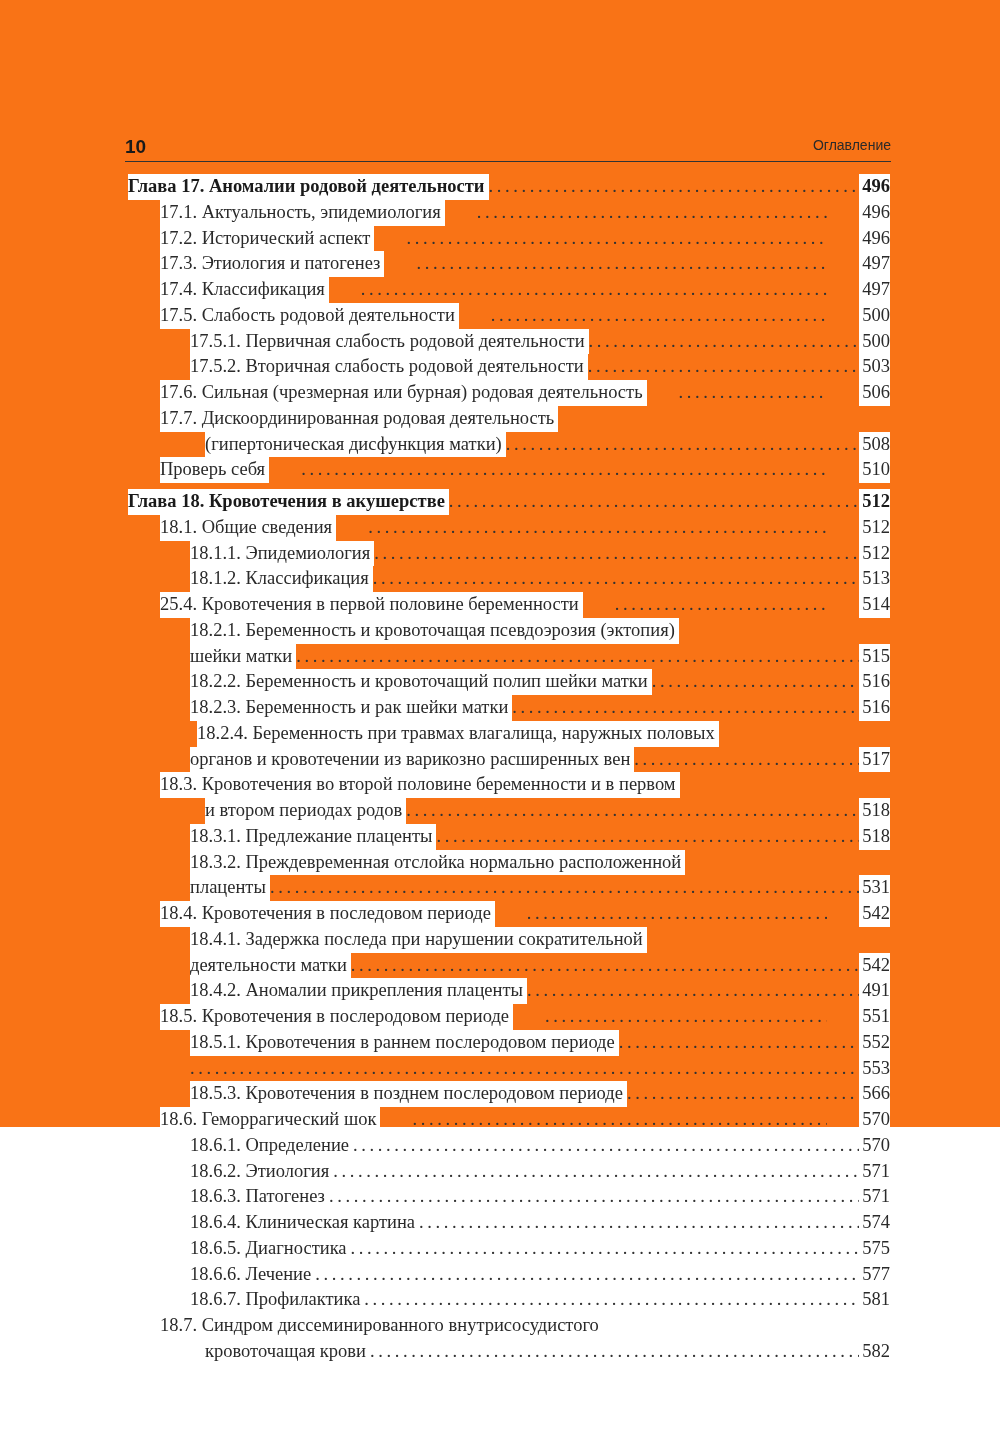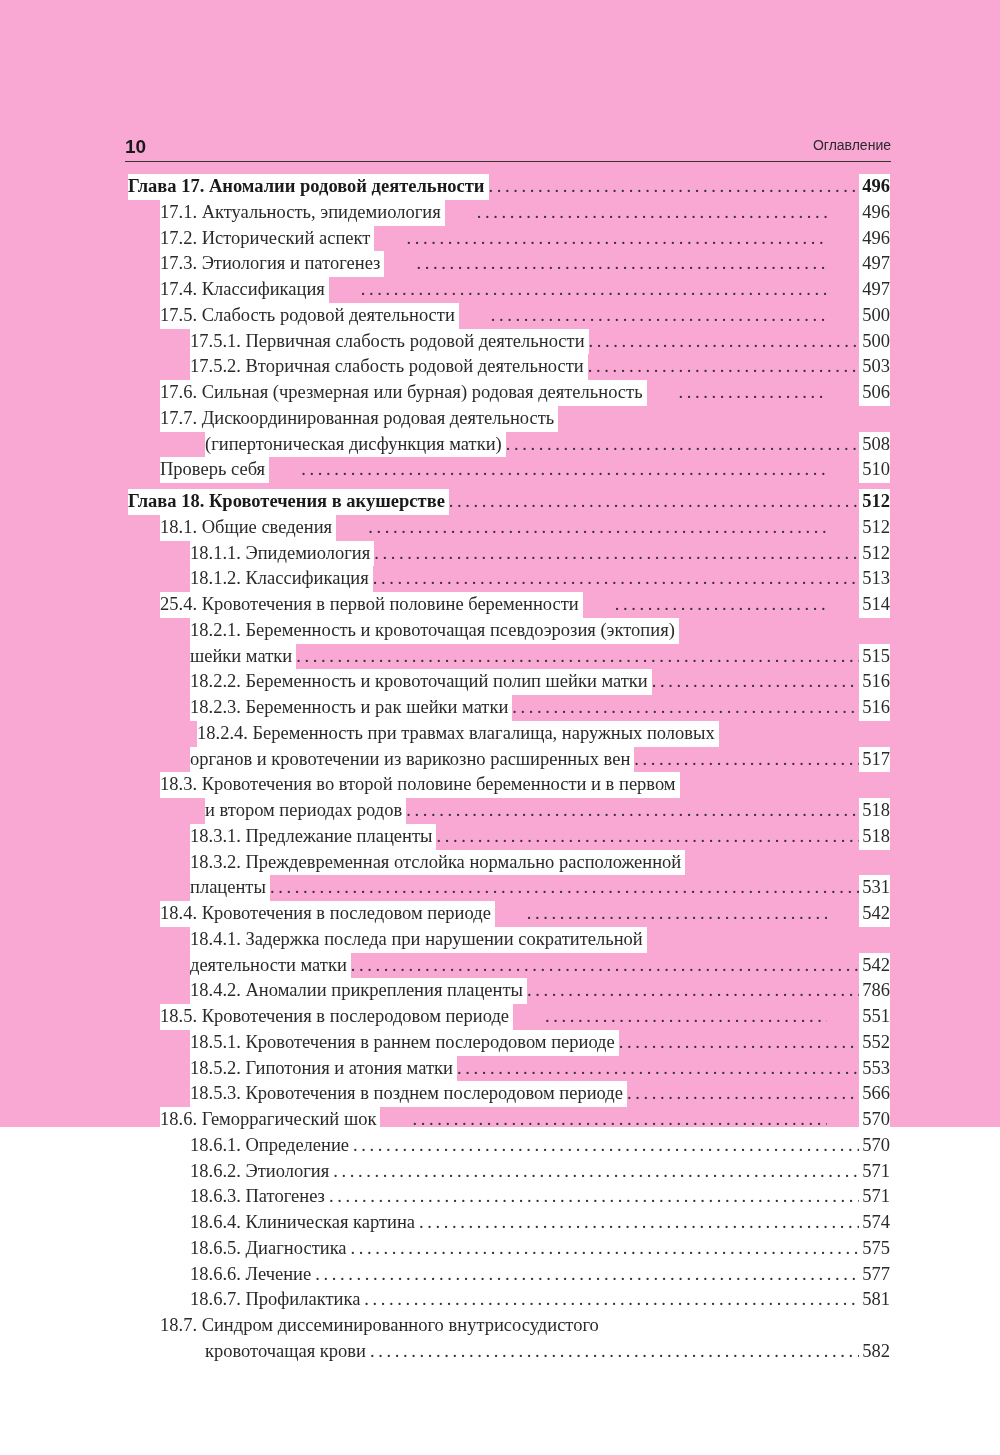--- a/index.html
+++ b/index.html
@@ -1,17 +1,17 @@
 <!DOCTYPE html>
 <html><head>
 <meta charset="utf-8">
 <style>
   html, body { margin: 0; padding: 0; background: #ffffff; }
   body { width: 1000px; height: 1455px; position: relative; overflow: hidden; }
-  .page { position: absolute; left: 0; top: 0; width: 1000px; height: 1127px; background: #f9a8d4; }
+  .page { position: absolute; left: 0; top: 0; width: 1000px; height: 1127px; background: #f97316; }
   .running-head { position: absolute; left: 125px; top: 136px; width: 766px; height: 24px; }
   .page-num { position: absolute; left: 0; top: 0; font-family: "Liberation Sans", sans-serif; font-weight: bold; font-size: 19px; color: #1a1a1a; }
   .section-title { position: absolute; right: 0; top: 1px; font-family: "Liberation Sans", sans-serif; font-size: 14px; color: #2a2a2a; }
   .rule { position: absolute; left: 125px; top: 161px; width: 766px; height: 1px; background: #333; }
   .toc { position: absolute; left: 0; top: 174px; width: 1000px; }
   .entry { position: relative; font-family: "Liberation Serif", serif; font-size: 18.5px; color: #2a2a2a; line-height: 25.75px; height: 25.75px; white-space: nowrap; }
   .entry.chapter { font-weight: bold; color: #1a1a1a; }
   .entry.gap-before { margin-top: 6px; }
   .line { position: absolute; right: 110px; display: flex; align-items: baseline; }
   .text { flex: 0 0 auto; padding-right: 4px; background: #fff; }
@@ -237,40 +237,39 @@
         <div class="line l2c">
           <span class="text">деятельности матки</span>
           <span class="dots"></span>
           <span class="pg">542</span>
         </div>
       </div>
       <div class="entry">
         <div class="line l2">
           <span class="text">18.4.2. Аномалии прикрепления плаценты</span>
           <span class="dots"></span>
-          <span class="pg">786</span>
+          <span class="pg">491</span>
         </div>
       </div>
       <div class="entry">
         <div class="line l1">
           <span class="text">18.5. Кровотечения в послеродовом периоде</span>
           <span class="dots"></span>
           <span class="pg">551</span>
         </div>
       </div>
       <div class="entry">
         <div class="line l2">
           <span class="text">18.5.1. Кровотечения в раннем послеродовом периоде</span>
           <span class="dots"></span>
           <span class="pg">552</span>
         </div>
       </div>
       <div class="entry">
         <div class="line l2">
-          <span class="text">18.5.2. Гипотония и атония матки</span>
           <span class="dots"></span>
           <span class="pg">553</span>
         </div>
       </div>
       <div class="entry">
         <div class="line l2">
           <span class="text">18.5.3. Кровотечения в позднем послеродовом периоде</span>
           <span class="dots"></span>
           <span class="pg">566</span>
         </div>

